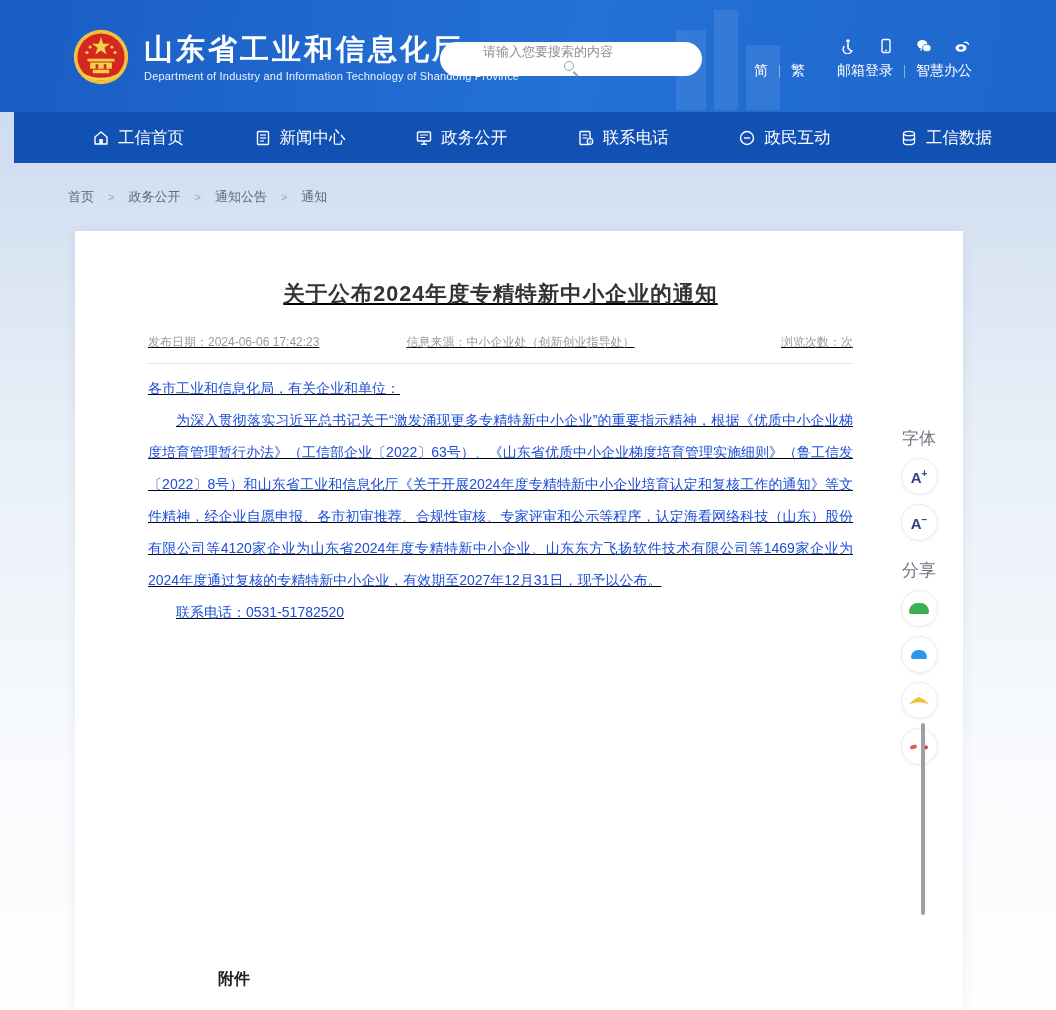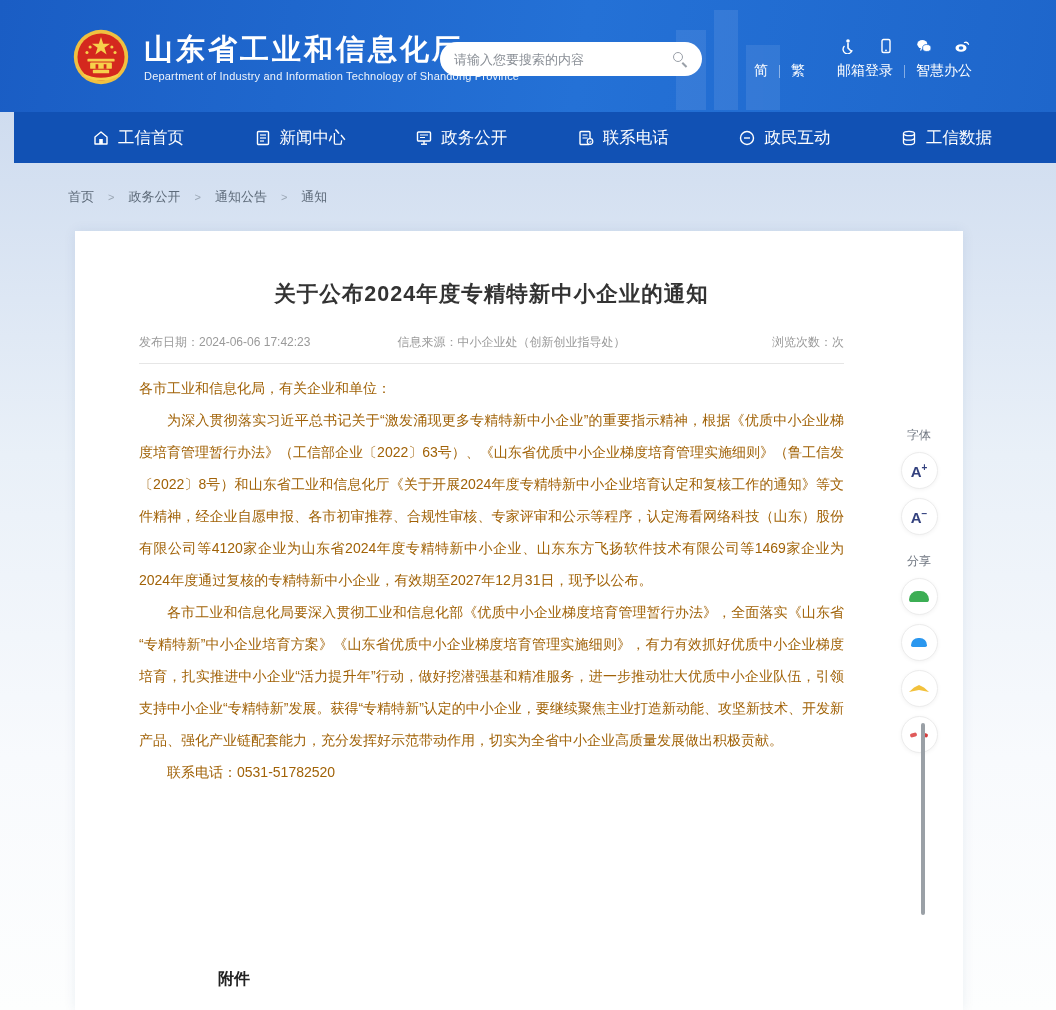--- a/index.html
+++ b/index.html
@@ -13,21 +13,21 @@
             background:linear-gradient(100deg,#1a5dc4 0%,#2471d6 55%,#1e66cb 100%); }
   .hdr-watermark { position:absolute; right:270px; top:10px; width:120px; height:100px; opacity:.10; }
   .hdr-watermark .blk { position:absolute; background:#dce8ff; }
   .logo-wrap { position:absolute; left:72px; top:28px; display:flex; align-items:center; }
   .emblem { width:58px; height:58px; }
   .site-titles { margin-left:14px; color:#fff; }
   .site-name { font-size:29px; font-weight:bold; letter-spacing:3px; line-height:34px; }
   .site-name-en { font-size:11px; letter-spacing:.2px; margin-top:4px; opacity:.92; }
 
   .search-pill { position:absolute; left:440px; top:42px; width:262px; height:34px; background:#fff;
-                 border-radius:17px; display:flex; align-items:center; padding:0 14px; }
+                 border-radius:17px; display:flex; align-items:center; padding:0 14px;flex-direction:column; }
   .search-input { flex:1; border:none; outline:none; font-size:13px; color:#555; background:transparent;
                   font-family:"Liberation Sans",sans-serif; }
   .search-input::placeholder { color:#8a8f96; }
   .search-glass { width:15px; height:15px; position:relative; flex:none; }
   .search-glass .ring { position:absolute; left:0; top:0; width:10px; height:10px; border:1.6px solid #9aa0a8; border-radius:50%; }
   .search-glass .stem { position:absolute; left:10px; top:10px; width:6px; height:1.6px; background:#9aa0a8; transform:rotate(45deg); transform-origin:0 0; }
 
   .util-icons { position:absolute; right:86px; top:38px; display:flex; gap:22px; }
   .util-icons svg { width:16px; height:16px; display:block; }
   .util-links { position:absolute; right:84px; top:62px; display:flex; align-items:center; color:#fff; font-size:14px; }
@@ -41,36 +41,36 @@
   .nav-item svg { width:18px; height:18px; display:block; }
 
   
   .breadcrumb { position:absolute; left:68px; top:188px; display:flex; align-items:center; font-size:13px; color:#5d6a79; }
   .breadcrumb .crumb { cursor:pointer;font-family:Liberation Mono, monospace; }
   .breadcrumb .bc-sep { margin:0 14px; color:#9aa6b4; font-size:11px; }
 
   
   .card { position:absolute; left:75px; top:231px; width:888px; height:779px; background:#fff;
           box-shadow:0 0 12px rgba(30,60,110,.08); }
-  .article { position:absolute; left:64px; top:0; width:705px; }
+  .article { position:absolute; left:73px; top:0; width:705px;text-decoration:underline; }
   .art-title { margin-top:48px; text-align:center; font-size:21.5px; font-weight:bold; color:#333; letter-spacing:1px; }
   .art-meta { margin-top:26px; display:flex; font-size:12px; color:#9a9a9a;gap:37px; }
   .art-meta .m-src { margin-left:50px; }
   .art-meta .m-views { margin-left:auto; }
   .art-hr { margin-top:12px; border:none; border-top:1px solid #e6e6e6; }
-  .art-body { margin-top:8px; font-size:14px; line-height:32px; color:#a16207; text-align:justify; }
+  .art-body { margin-top:8px; font-size:14px; line-height:32px; color:#1d4ed8; text-align:justify; }
   .art-body p.ind { text-indent:2em; }
 
   
   .attach { position:absolute; left:143px; top:738px; width:640px; color:#1d1d1d; }
   .attach-label { font-size:16px; font-weight:bold; color:#222; }
 
   
   .tools { position:absolute; left:814px; top:186px; width:60px; text-align:center; }
-  .tools .t-label { font-size:12px; color:#6f7680; margin:10px 0 8px 0; }
+  .tools .t-label { font-size:17px; color:#6f7680; margin:10px 0 8px 0; }
   .t-circle { width:37px; height:37px; margin:0 auto 9px auto; background:#fff; border:1px solid #ececec;
               border-radius:50%; box-shadow:0 1px 4px rgba(0,0,0,.05); display:flex; align-items:center;
               justify-content:center; cursor:pointer; }
   .t-font { font-size:15px; font-weight:bold; color:#33417e; }
   .t-font sup { font-size:10px; }
   .glyph { display:block; }
   .g-green { width:20px; height:11px; background:#3cae54; border-radius:10px 10px 3px 3px; }
   .g-blue  { width:16px; height:9px;  background:#2a97ef; border-radius:8px 8px 2px 2px; }
   .g-yellow{ width:20px; height:7px;  background:#f2c13c; clip-path:polygon(0 100%,25% 35%,50% 0,75% 35%,100% 100%,50% 70%); }
   .g-red   { width:18px; height:8px; position:relative; }
@@ -234,21 +234,20 @@
         <span class="m-views">
           <span>浏览次数：</span><span>次</span>
         </span>
       </div>
 
       <hr class="art-hr">
 
       <div class="art-body">
         <p>各市工业和信息化局，有关企业和单位：</p>
         <p class="ind">为深入贯彻落实习近平总书记关于“激发涌现更多专精特新中小企业”的重要指示精神，根据《优质中小企业梯度培育管理暂行办法》（工信部企业〔2022〕63号）、《山东省优质中小企业梯度培育管理实施细则》（鲁工信发〔2022〕8号）和山东省工业和信息化厅《关于开展2024年度专精特新中小企业培育认定和复核工作的通知》等文件精神，经企业自愿申报、各市初审推荐、合规性审核、专家评审和公示等程序，认定海看网络科技（山东）股份有限公司等4120家企业为山东省2024年度专精特新中小企业、山东东方飞扬软件技术有限公司等1469家企业为2024年度通过复核的专精特新中小企业，有效期至2027年12月31日，现予以公布。</p>
-        <p class="ind">各市工业和信息化局要深入贯彻工业和信息化部《优质中小企业梯度培育管理暂行办法》，全面落实《山东省“专精特新”中小企业培育方案》《山东省优质中小企业梯度培育管理实施细则》，有力有效抓好优质中小企业梯度培育，扎实推进中小企业“活力提升年”行动，做好挖潜强基和精准服务，进一步推动壮大优质中小企业队伍，引领支持中小企业“专精特新”发展。获得“专精特新”认定的中小企业，要继续聚焦主业打造新动能、攻坚新技术、开发新产品、强化产业链配套能力，充分发挥好示范带动作用，切实为全省中小企业高质量发展做出积极贡献。</p>
         <p class="ind">联系电话：0531-51782520</p>
       </div>
     </div>
 
     <div class="attach">
       <div class="attach-label">附件</div>
 
     </div>
 
     <div class="tools">

